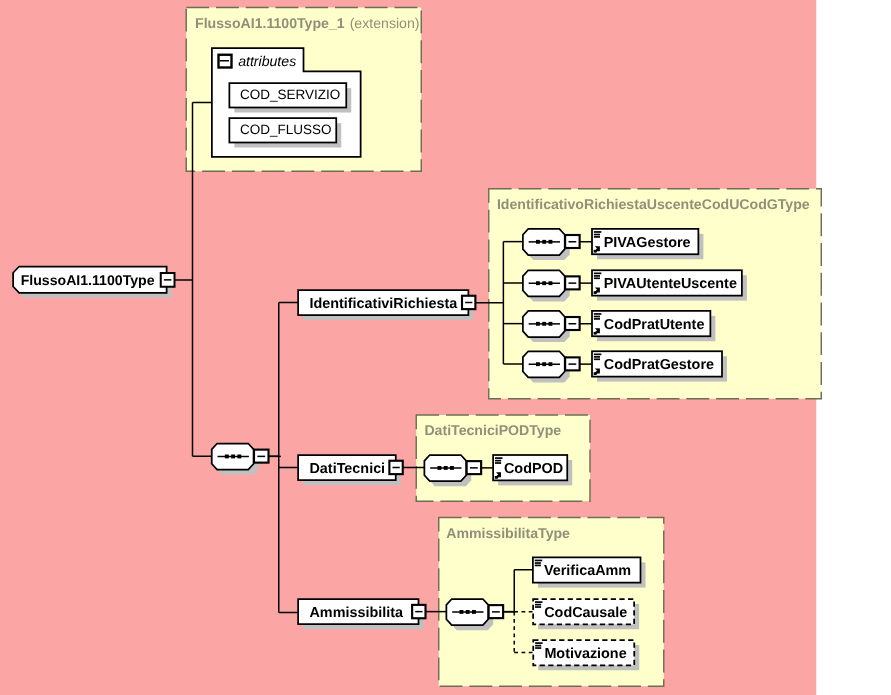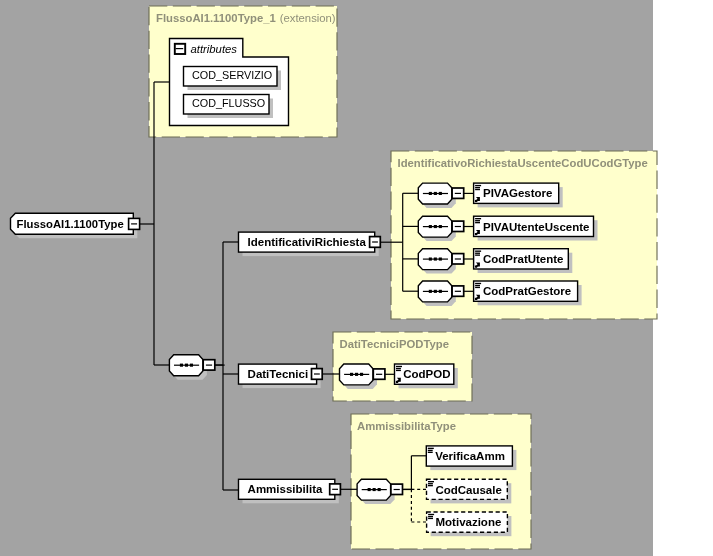--- a/index.html
+++ b/index.html
@@ -1,18 +1,18 @@
 <!DOCTYPE html>
 <html><head>
 <meta charset="utf-8">
 <title>XSD Diagram</title>
 <style>
   html,body{margin:0;padding:0;background:#ffffff;}
   body{width:713px;height:556px;overflow:hidden;font-family:"Liberation Sans",sans-serif;}
-  #stage{position:relative;width:653px;height:556px;background:#a3a3a3;text-decoration:underline;}
+  #stage{position:relative;width:653px;height:556px;background:#fca5a5;text-decoration:underline;}
   svg#diagram{position:absolute;left:0;top:0;display:block;}
   .gtitle{font-family:"Liberation Sans",sans-serif;font-size:11.3px;font-weight:bold;fill:#90907a;}
   .gtitle-r{font-weight:normal;}
   .nlabel{font-family:"Liberation Sans",sans-serif;font-size:11.5px;font-weight:bold;fill:#000;}
   .alabel{font-family:"Liberation Sans",sans-serif;font-size:10.8px;fill:#000;}
   .attr-tab{font-family:"Liberation Sans",sans-serif;font-size:11.3px;font-style:italic;fill:#000;}
   .ln{stroke:#000;stroke-width:1.2;fill:none;}
   .lnd{stroke:#000;stroke-width:1.2;fill:none;stroke-dasharray:3 2.8;}
   .bx{fill:#fff;stroke:#000;stroke-width:1.4;}
   .bxd{fill:#fff;stroke:#000;stroke-width:1.4;stroke-dasharray:4.2 2.7;}

